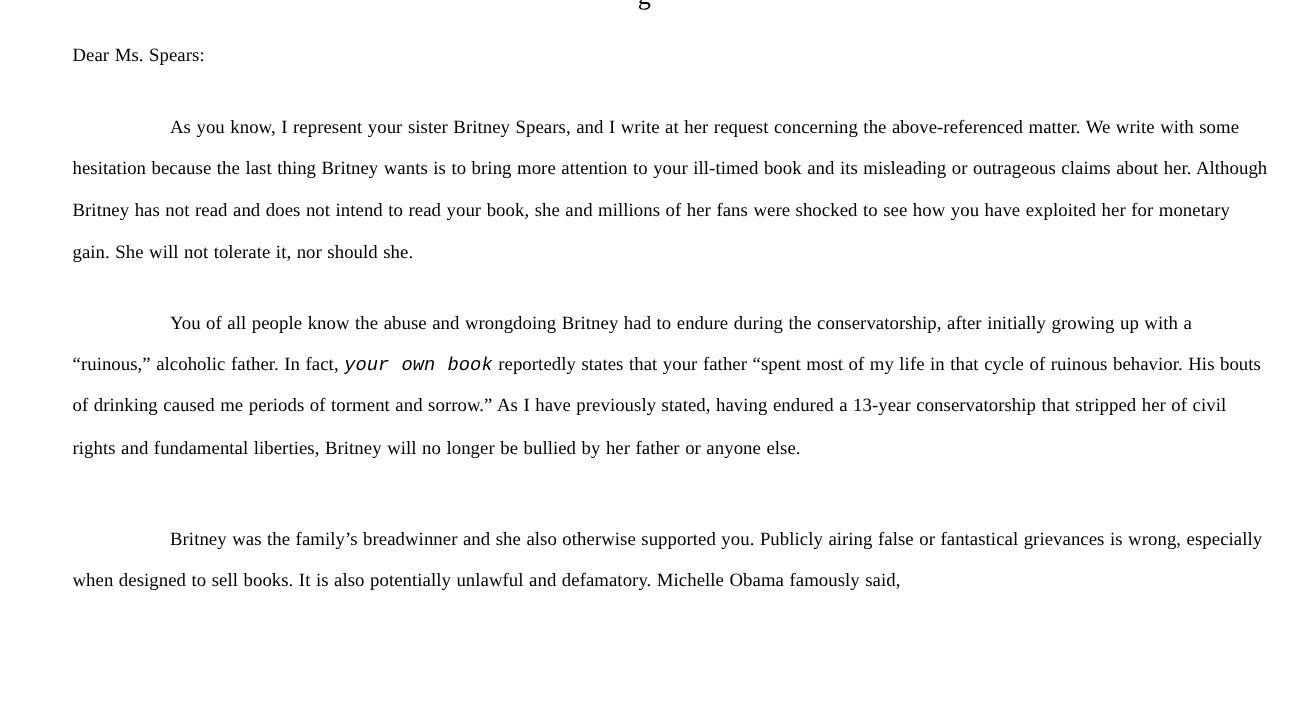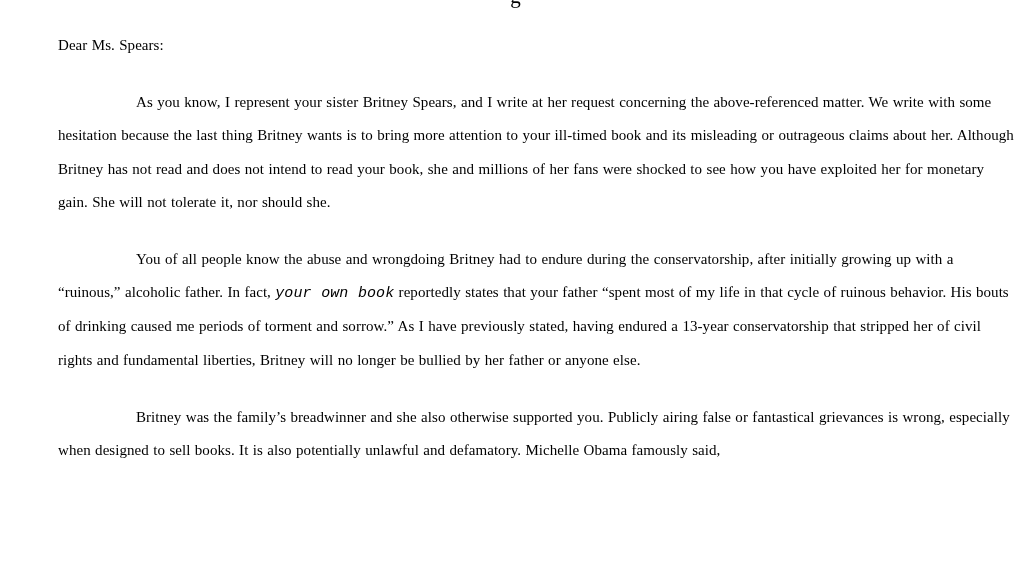--- a/index.html
+++ b/index.html
@@ -49,21 +49,21 @@
     word-spacing: 0.6px;
   }
   .salutation {
     margin-top: 29px;
   }
   .para {
     margin-top: 24px;
     text-indent: 78px;
   }
   .last-para {
-    margin-top: 24px;
+    margin-top: 40px;
     text-indent: 78px;
   }
   em {
     font-style: italic;
     font-family: Liberation Mono, monospace;
   }
 </style>
 </head>
 <body>
 

